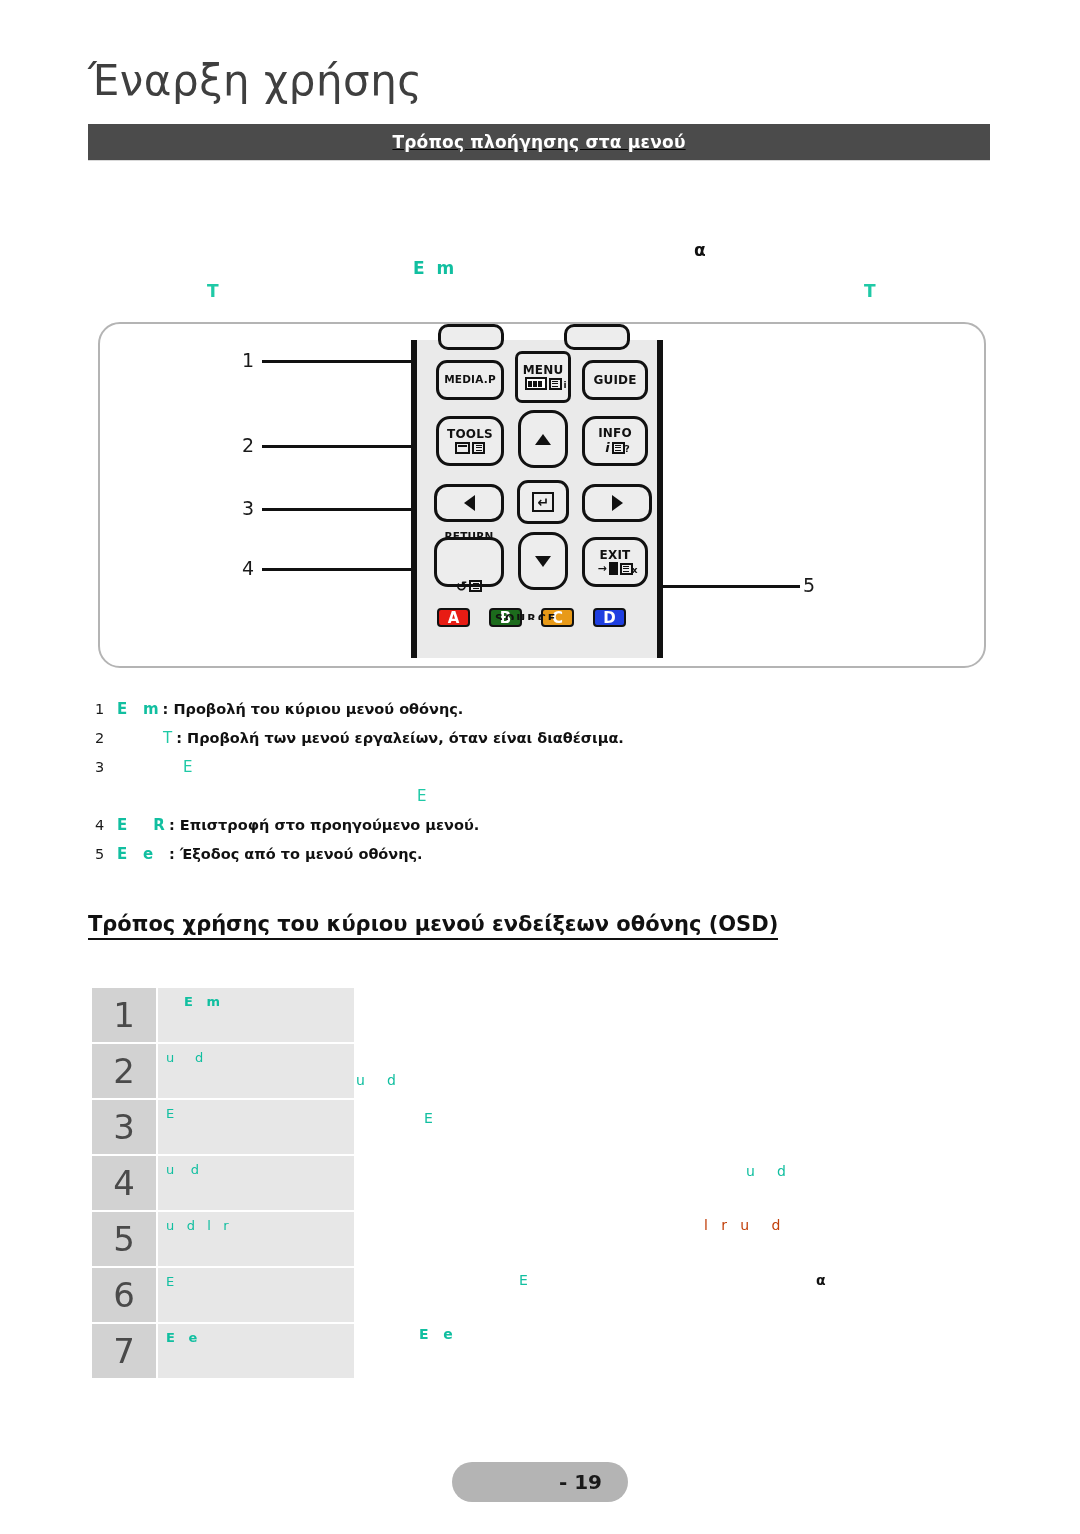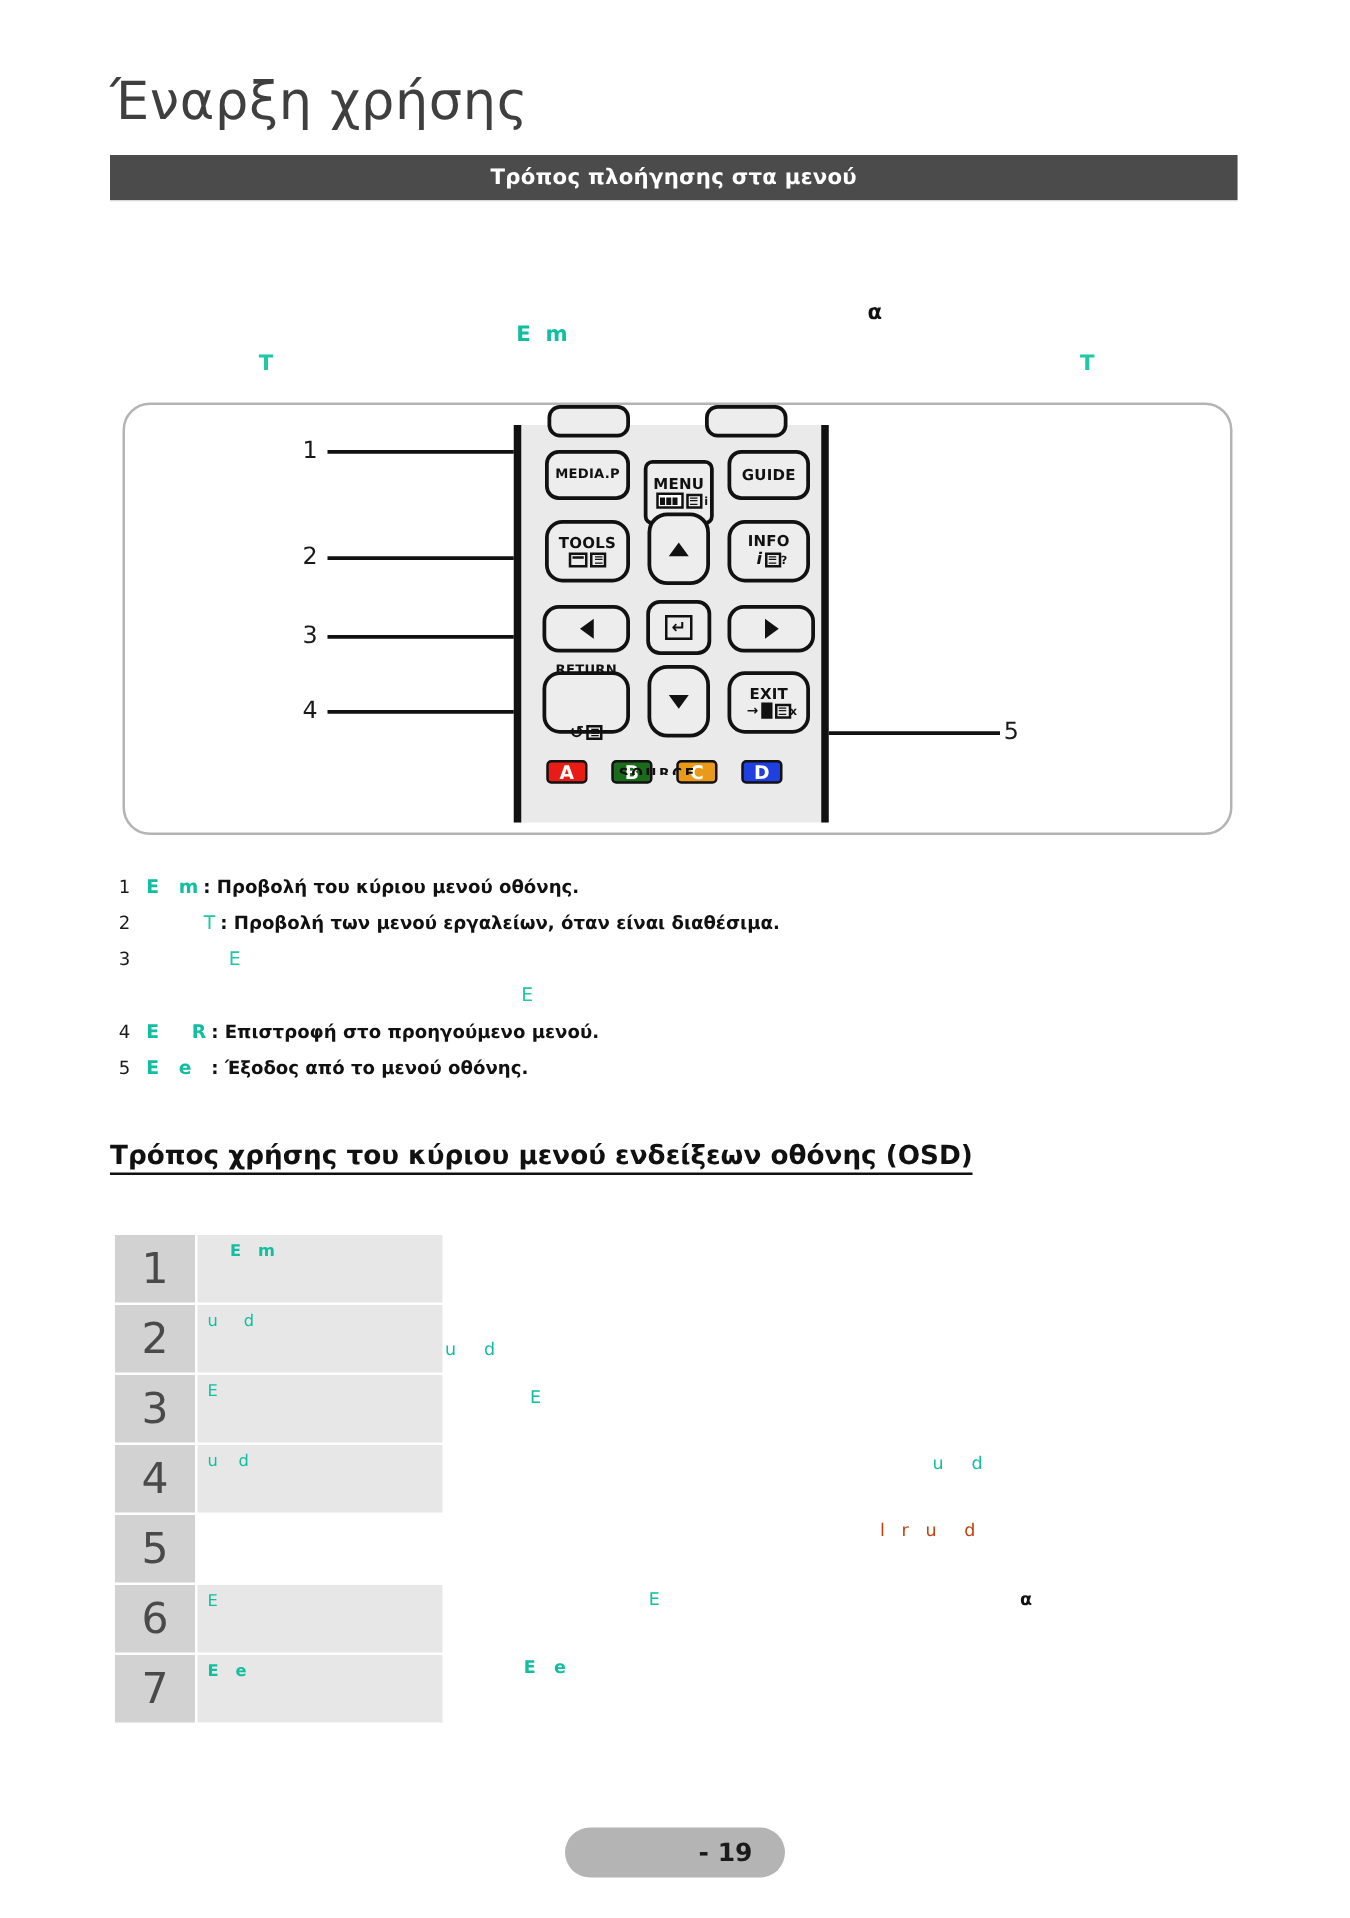--- a/index.html
+++ b/index.html
@@ -15,20 +15,21 @@
     left:88px; top:56px; width:700px;
     font-size:42px; font-weight:400; color:#3f3f3f;
     letter-spacing:.5px; white-space:nowrap;
     font-family:"DejaVu Sans","Liberation Sans",sans-serif;
   }
   #section-bar{
     left:88px; top:124px; width:902px; height:36px;
     background:#4b4b4b;
     display:flex;align-items:center;justify-content:center;
     box-shadow:0 1px 0 #d9d9d9;
+    text-decoration:underline;
   }
   #section-bar span{
     color:#ffffff;font-size:17px;font-weight:bold;letter-spacing:.2px;
   }
 
   
   #remote-frame{
     left:98px; top:322px; width:884px; height:342px;
     border:2px solid #b4b4b4; border-radius:22px; background:#fff;
   }
@@ -144,21 +145,21 @@
 
 <div class="abs" id="remote">
 
   <div class="btn" style="left:21px;top:-16px;width:66px;height:26px;border-radius:10px;"></div>
   <div class="btn" style="left:147px;top:-16px;width:66px;height:26px;border-radius:10px;"></div>
 
   <div class="btn" style="left:19px;top:20px;width:68px;height:40px;border-radius:11px;">
     <span class="lbl sm">MEDIA.P</span>
   </div>
 
-  <div class="btn" style="left:98px;top:11px;width:56px;height:52px;border-radius:7px;margin-top:17px;">
+  <div class="btn" style="left:98px;top:11px;width:56px;height:52px;border-radius:7px;">
     <span class="lbl">MENU</span>
     <span class="gl">
       <span class="bars" style="width:22px;">
           <b></b>
           <b></b>
           <b></b>
         </span>
       <span class="doc">
           <i></i>
           <i></i>
@@ -304,20 +305,21 @@
     <div class="srow">
       <div class="snum">3</div>
       <div class="stxt" style="color: rgb(17, 191, 160); font-weight: normal; white-space: pre; padding-left: 8px;">E</div>
     </div>
     <div class="srow">
       <div class="snum">4</div>
       <div class="stxt" style="color: rgb(17, 191, 160); font-weight: normal; white-space: pre; padding-left: 8px;">u    d</div>
     </div>
     <div class="srow">
       <div class="snum">5</div>
+      <div class="stxt" style="color: rgb(17, 191, 160); font-weight: normal; white-space: pre; padding-left: 8px;">u   d   l   r</div>
     </div>
     <div class="srow">
       <div class="snum">6</div>
       <div class="stxt" style="color: rgb(17, 191, 160); font-weight: normal; white-space: pre; padding-left: 8px;">E</div>
     </div>
     <div class="srow">
       <div class="snum">7</div>
       <div class="stxt" style="color: rgb(17, 191, 160); font-weight: bold; white-space: pre; padding-left: 8px;">E   e</div>
     </div>
   </div>

